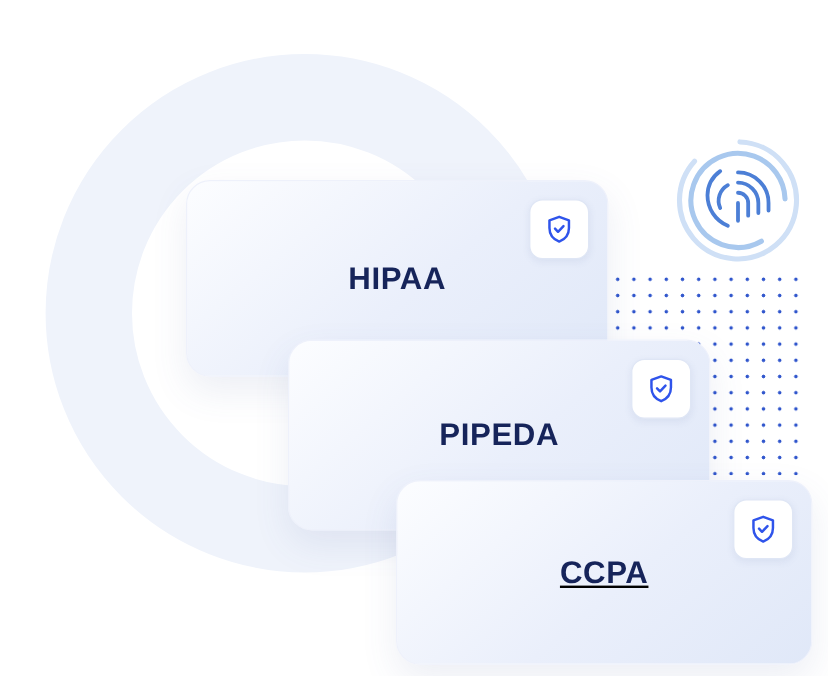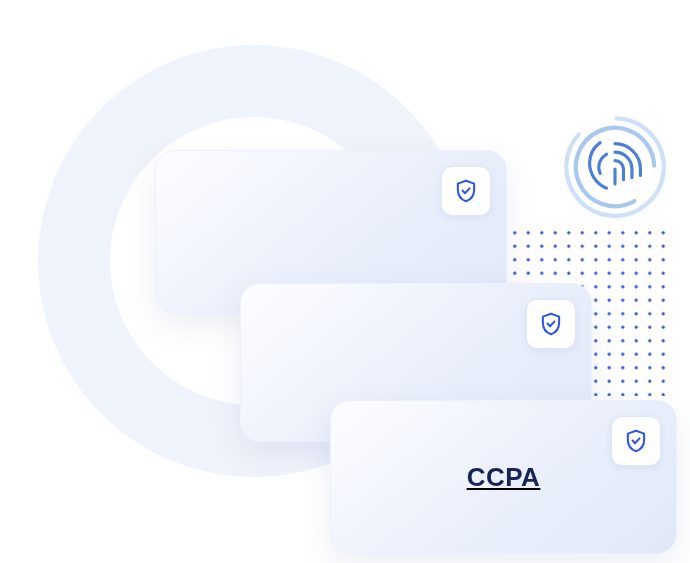--- a/index.html
+++ b/index.html
@@ -112,29 +112,31 @@
     </svg>
   </div>
 
   <div class="card card-hipaa">
     <div class="badge">
       <svg viewBox="0 0 24 24" fill="none" stroke="#2f54eb" stroke-width="1.9" stroke-linecap="round" stroke-linejoin="round">
         <path d="M12 2.5 L19.5 5.2 V11 C19.5 16 16.3 19.8 12 21.5 C7.7 19.8 4.5 16 4.5 11 V5.2 Z"></path>
         <path d="M8.8 11.6 L11.1 14 L15.3 9.6"></path>
       </svg>
     </div>
+    <div class="card-label">HIPAA</div>
   </div>
 
   <div class="card card-pipeda">
     <div class="badge">
       <svg viewBox="0 0 24 24" fill="none" stroke="#2f54eb" stroke-width="1.9" stroke-linecap="round" stroke-linejoin="round">
         <path d="M12 2.5 L19.5 5.2 V11 C19.5 16 16.3 19.8 12 21.5 C7.7 19.8 4.5 16 4.5 11 V5.2 Z"></path>
         <path d="M8.8 11.6 L11.1 14 L15.3 9.6"></path>
       </svg>
     </div>
+    <div class="card-label">PIPEDA</div>
   </div>
 
   <div class="card card-ccpa">
     <div class="badge">
       <svg viewBox="0 0 24 24" fill="none" stroke="#2f54eb" stroke-width="1.9" stroke-linecap="round" stroke-linejoin="round">
         <path d="M12 2.5 L19.5 5.2 V11 C19.5 16 16.3 19.8 12 21.5 C7.7 19.8 4.5 16 4.5 11 V5.2 Z"></path>
         <path d="M8.8 11.6 L11.1 14 L15.3 9.6"></path>
       </svg>
     </div>
     <div class="card-label">CCPA</div>

